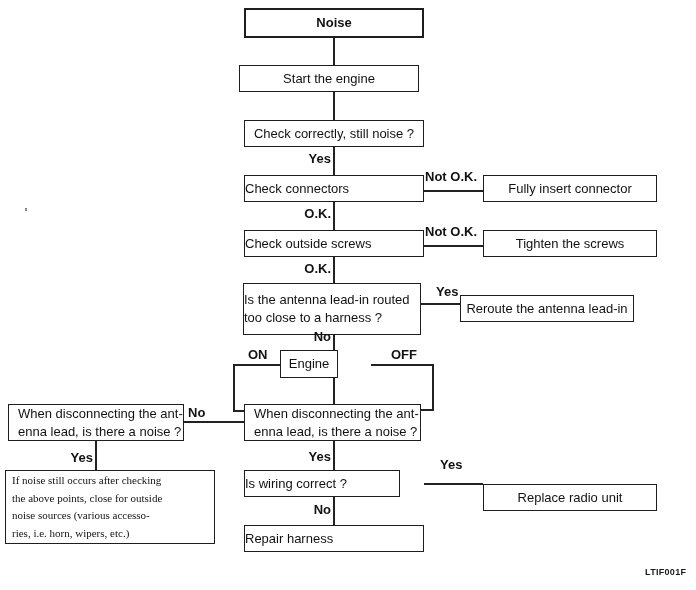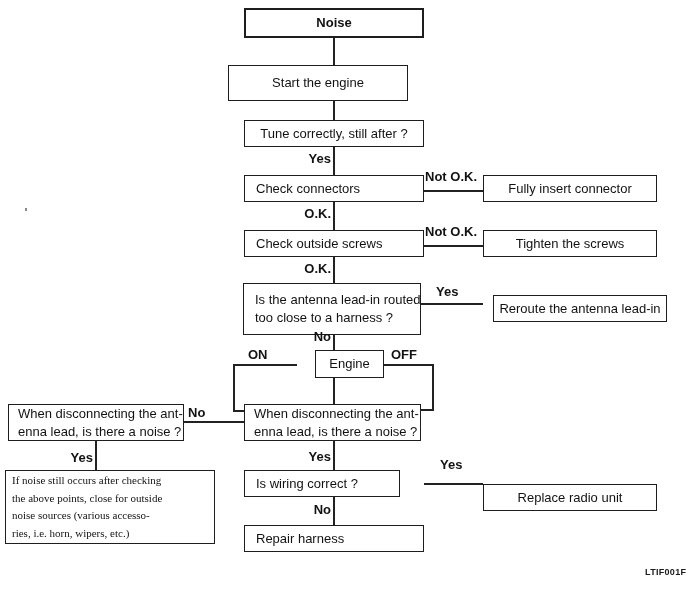--- a/index.html
+++ b/index.html
@@ -6,21 +6,21 @@
   .stage{
     position:relative;width:696px;height:590px;background:#ffffff;overflow:hidden;
     font-family:"Liberation Sans","DejaVu Sans",sans-serif;color:#121212;
   }
   .box{
     position:absolute;box-sizing:border-box;border:1.6px solid #1e1e1e;background:#fff;
     display:flex;flex-direction:column;justify-content:center;
     font-size:13px;line-height:18px;white-space:nowrap;
   }
   .c{align-items:center;text-align:center;}
-  .l{align-items:flex-start;padding-left:11px;}
+  .l{align-items:flex-start;}
   .b{font-weight:bold;}
   .thick{border-width:2px;}
   .small-font{font-size:11px;line-height:17.5px;padding-left:6px;font-family:Liberation Serif, serif;}
   .box span{display:block;}
   .ln{position:absolute;background:#222222;}
   .lbl{position:absolute;font-size:13px;white-space:nowrap;color:#121212;font-weight:bold;}
   .code{position:absolute;font-size:9px;font-weight:bold;letter-spacing:.3px;color:#1a1a1a;}
   .dot{position:absolute;width:2px;height:3px;background:#8a8a8a;}
 </style>
 </head>
@@ -52,26 +52,26 @@
   <div class="ln" style="left:421px;top:409px;width:13px;height:1.5px"></div>
 
   <div class="ln" style="left:184px;top:421px;width:61px;height:1.5px"></div>
 
   <div class="ln" style="left:95px;top:441px;width:1.5px;height:29px"></div>
 
   <div class="box c b thick" style="left:244px;top:8px;width:180px;height:30px">
     <span>Noise</span>
   </div>
 
-  <div class="box c" style="left:228px;top:65px;width:180px;height:36px">
+  <div class="box c" style="left:239px;top:65px;width:180px;height:27px">
     <span>Start the engine</span>
   </div>
 
   <div class="box c" style="left:244px;top:120px;width:180px;height:27px">
-    <span>Tune correctly, still after ?</span>
+    <span>Check correctly, still noise ?</span>
   </div>
 
   <div class="box l" style="left:244px;top:175px;width:180px;height:27px">
     <span>Check connectors</span>
   </div>
 
   <div class="box c" style="left:483px;top:175px;width:174px;height:27px">
     <span>Fully insert connector</span>
   </div>
 
@@ -81,25 +81,25 @@
 
   <div class="box c" style="left:483px;top:230px;width:174px;height:27px">
     <span>Tighten the screws</span>
   </div>
 
   <div class="box l" style="left:243px;top:283px;width:178px;height:52px">
     <span>Is the antenna lead-in routed</span>
     <span>too close to a harness ?</span>
   </div>
 
-  <div class="box c" style="left:493px;top:295px;width:174px;height:27px">
+  <div class="box c" style="left:460px;top:295px;width:174px;height:27px">
     <span>Reroute the antenna lead-in</span>
   </div>
 
-  <div class="box c" style="left:315px;top:350px;width:69px;height:28px">
+  <div class="box c" style="left:280px;top:350px;width:58px;height:28px">
     <span>Engine</span>
   </div>
 
   <div class="box l" style="left:8px;top:404px;width:176px;height:37px;padding-left:9px">
     <span>When disconnecting the ant-</span>
     <span>enna lead, is there a noise ?</span>
   </div>
 
   <div class="box l" style="left:244px;top:404px;width:177px;height:37px;padding-left:9px">
     <span>When disconnecting the ant-</span>

